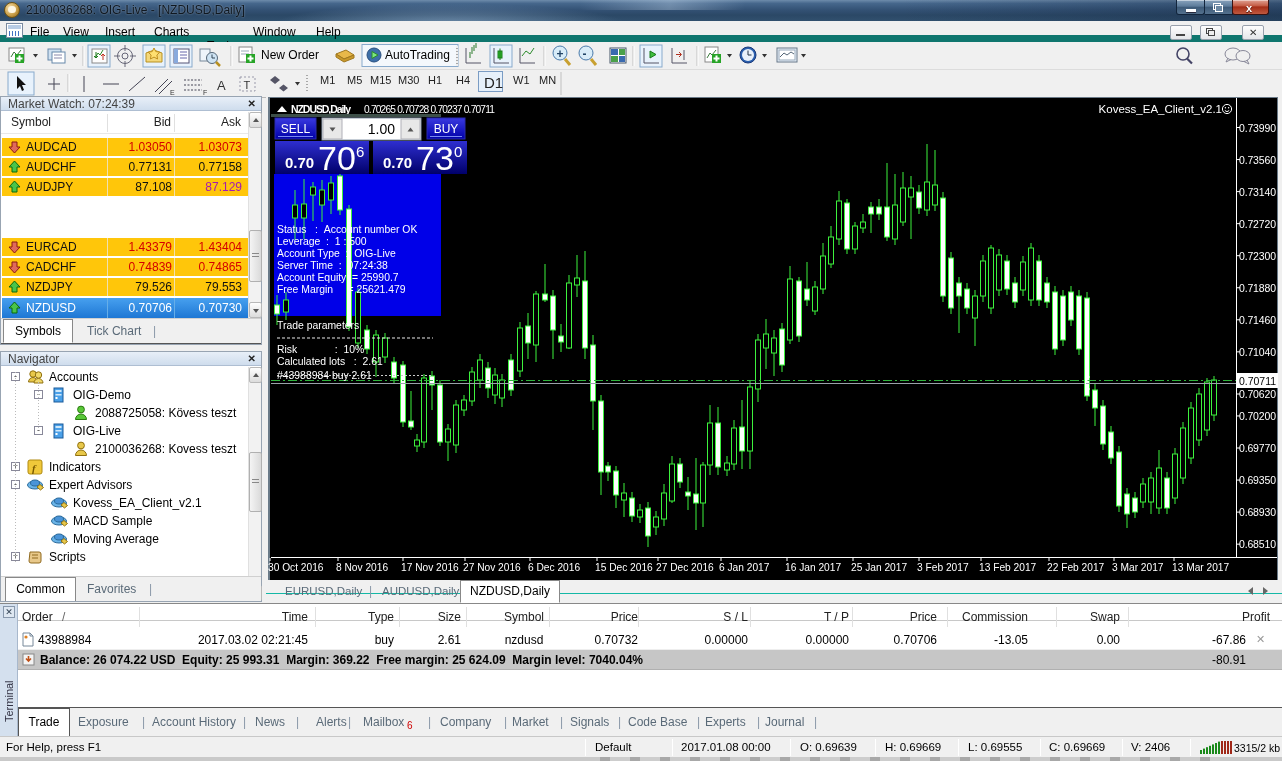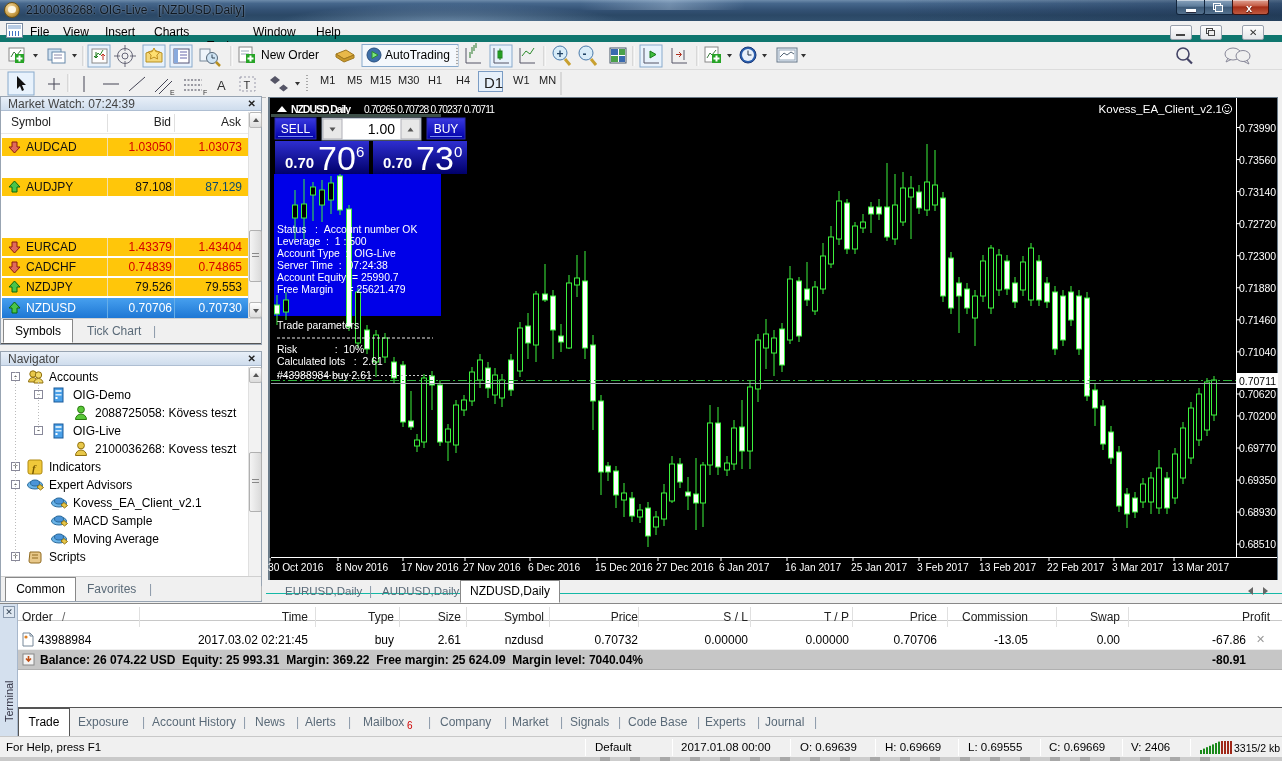--- a/index.html
+++ b/index.html
@@ -225,27 +225,37 @@
 <div class="yrow" style="top:41px">
 <svg class="abs" style="left:6px;top:2px" width="14" height="14">
         <path d="M4 2 h5 v5 h3 l-5.5 6 -5.5 -6 h3 z" fill="#e06a5a" stroke="#8a1a10" stroke-width="1"></path>
       </svg>
 <div class="sym">AUDCAD</div>
 <div class="bidp" style="left:100px;width:70px;color:#d40000">1.03050</div>
 <div class="bidp" style="left:172px;width:68px;color:#d40000">1.03073</div>
 <div class="abs" style="left:105px;top:0;width:1px;height:18px;background:#f0e0b0"></div>
 <div class="abs" style="left:172px;top:0;width:1px;height:18px;background:#f0e0b0"></div>
 </div>
+<div class="yrow" style="top:61px">
+<svg class="abs" style="left:6px;top:2px" width="14" height="14">
+        <path d="M4 12 h5 v-5 h3 l-5.5 -6 -5.5 6 h3 z" fill="#4ac44a" stroke="#0a6a0a" stroke-width="1"></path>
+      </svg>
+<div class="sym">AUDCHF</div>
+<div class="bidp" style="left:100px;width:70px;color:#111">0.77131</div>
+<div class="bidp" style="left:172px;width:68px;color:#111">0.77158</div>
+<div class="abs" style="left:105px;top:0;width:1px;height:18px;background:#f0e0b0"></div>
+<div class="abs" style="left:172px;top:0;width:1px;height:18px;background:#f0e0b0"></div>
+</div>
 <div class="yrow" style="top:81px">
 <svg class="abs" style="left:6px;top:2px" width="14" height="14">
         <path d="M4 12 h5 v-5 h3 l-5.5 -6 -5.5 6 h3 z" fill="#4ac44a" stroke="#0a6a0a" stroke-width="1"></path>
       </svg>
 <div class="sym">AUDJPY</div>
 <div class="bidp" style="left:100px;width:70px;color:#111">87.108</div>
-<div class="bidp" style="left:172px;width:68px;color:#0c4a6e">87.129</div>
+<div class="bidp" style="left:172px;width:68px;color:#a21caf">87.129</div>
 <div class="abs" style="left:105px;top:0;width:1px;height:18px;background:#f0e0b0"></div>
 <div class="abs" style="left:172px;top:0;width:1px;height:18px;background:#f0e0b0"></div>
 </div>
 <div class="yrow" style="top:141px">
 <svg class="abs" style="left:6px;top:2px" width="14" height="14">
         <path d="M4 2 h5 v5 h3 l-5.5 6 -5.5 -6 h3 z" fill="#e06a5a" stroke="#8a1a10" stroke-width="1"></path>
       </svg>
 <div class="sym">EURCAD</div>
 <div class="bidp" style="left:100px;width:70px;color:#d40000">1.43379</div>
 <div class="bidp" style="left:172px;width:68px;color:#d40000">1.43404</div>
@@ -692,28 +702,28 @@
 <div class="abs" style="left:1098px;top:3px;width:130px;text-align:right;color:#000">-67.86</div>
 <div class="abs" style="left:476px;top:3px;width:60px;text-align:center;color:#000">nzdusd</div>
 <div class="abs" style="left:1238px;top:3px;color:#999;font-size:11px">✕</div>
 </div>
 <div class="abs" style="left:18px;top:46px;width:1264px;height:20px;background:#c6c6c6;border-bottom:1px solid #b0b0b0">
 <svg class="abs" style="left:4px;top:3px" width="13" height="13">
         <rect x="1" y="1" width="11" height="11" fill="#f4f4f4" stroke="#888"></rect>
         <path d="M6.5 3 l0 5 m-2.5 -2.5 l2.5 2.5 2.5 -2.5" stroke="#c05018" stroke-width="1.6" fill="none"></path>
       </svg>
 <div class="abs" style="left:22px;top:3px;color:#000;font-weight:bold">Balance: 26 074.22 USD&nbsp;&nbsp;Equity: 25 993.31&nbsp;&nbsp;Margin: 369.22&nbsp;&nbsp;Free margin: 25 624.09&nbsp;&nbsp;Margin level: 7040.04%</div>
-<div class="abs" style="left:1098px;top:3px;width:130px;text-align:right;color:#000;font-weight:bold">-80.91</div>
+<div class="abs" style="left:1098px;top:3px;width:130px;text-align:right;color:#000;font-weight:normal">-80.91</div>
 </div>
 <div class="abs" style="left:18px;top:103px;width:1264px;height:29px;background:#f0f0f0;border-top:1px solid #555">
 <div class="wtab" style="left:0px;top:0;width:52px;height:28px;line-height:26px;border-color:#555">Trade</div>
 <div class="gtab" style="left:60px;top:7px">Exposure</div>
 <div class="gtab" style="left:134px;top:7px">Account History</div>
 <div class="gtab" style="left:237px;top:7px">News</div>
-<div class="gtab" style="left:287px;top:7px">Alerts</div>
+<div class="gtab" style="left:298px;top:7px">Alerts</div>
 <div class="gtab" style="left:345px;top:7px">Mailbox</div>
 <div class="gtab" style="left:422px;top:7px">Company</div>
 <div class="gtab" style="left:494px;top:7px">Market</div>
 <div class="gtab" style="left:552px;top:7px">Signals</div>
 <div class="gtab" style="left:610px;top:7px">Code Base</div>
 <div class="gtab" style="left:687px;top:7px">Experts</div>
 <div class="gtab" style="left:747px;top:7px">Journal</div>
 <div class="abs" style="left:389px;top:12px;color:#d00000;font-size:10px">6</div>
 <div class="tsep" style="left:124px;top:7px">|</div>
 <div class="tsep" style="left:225px;top:7px">|</div>

